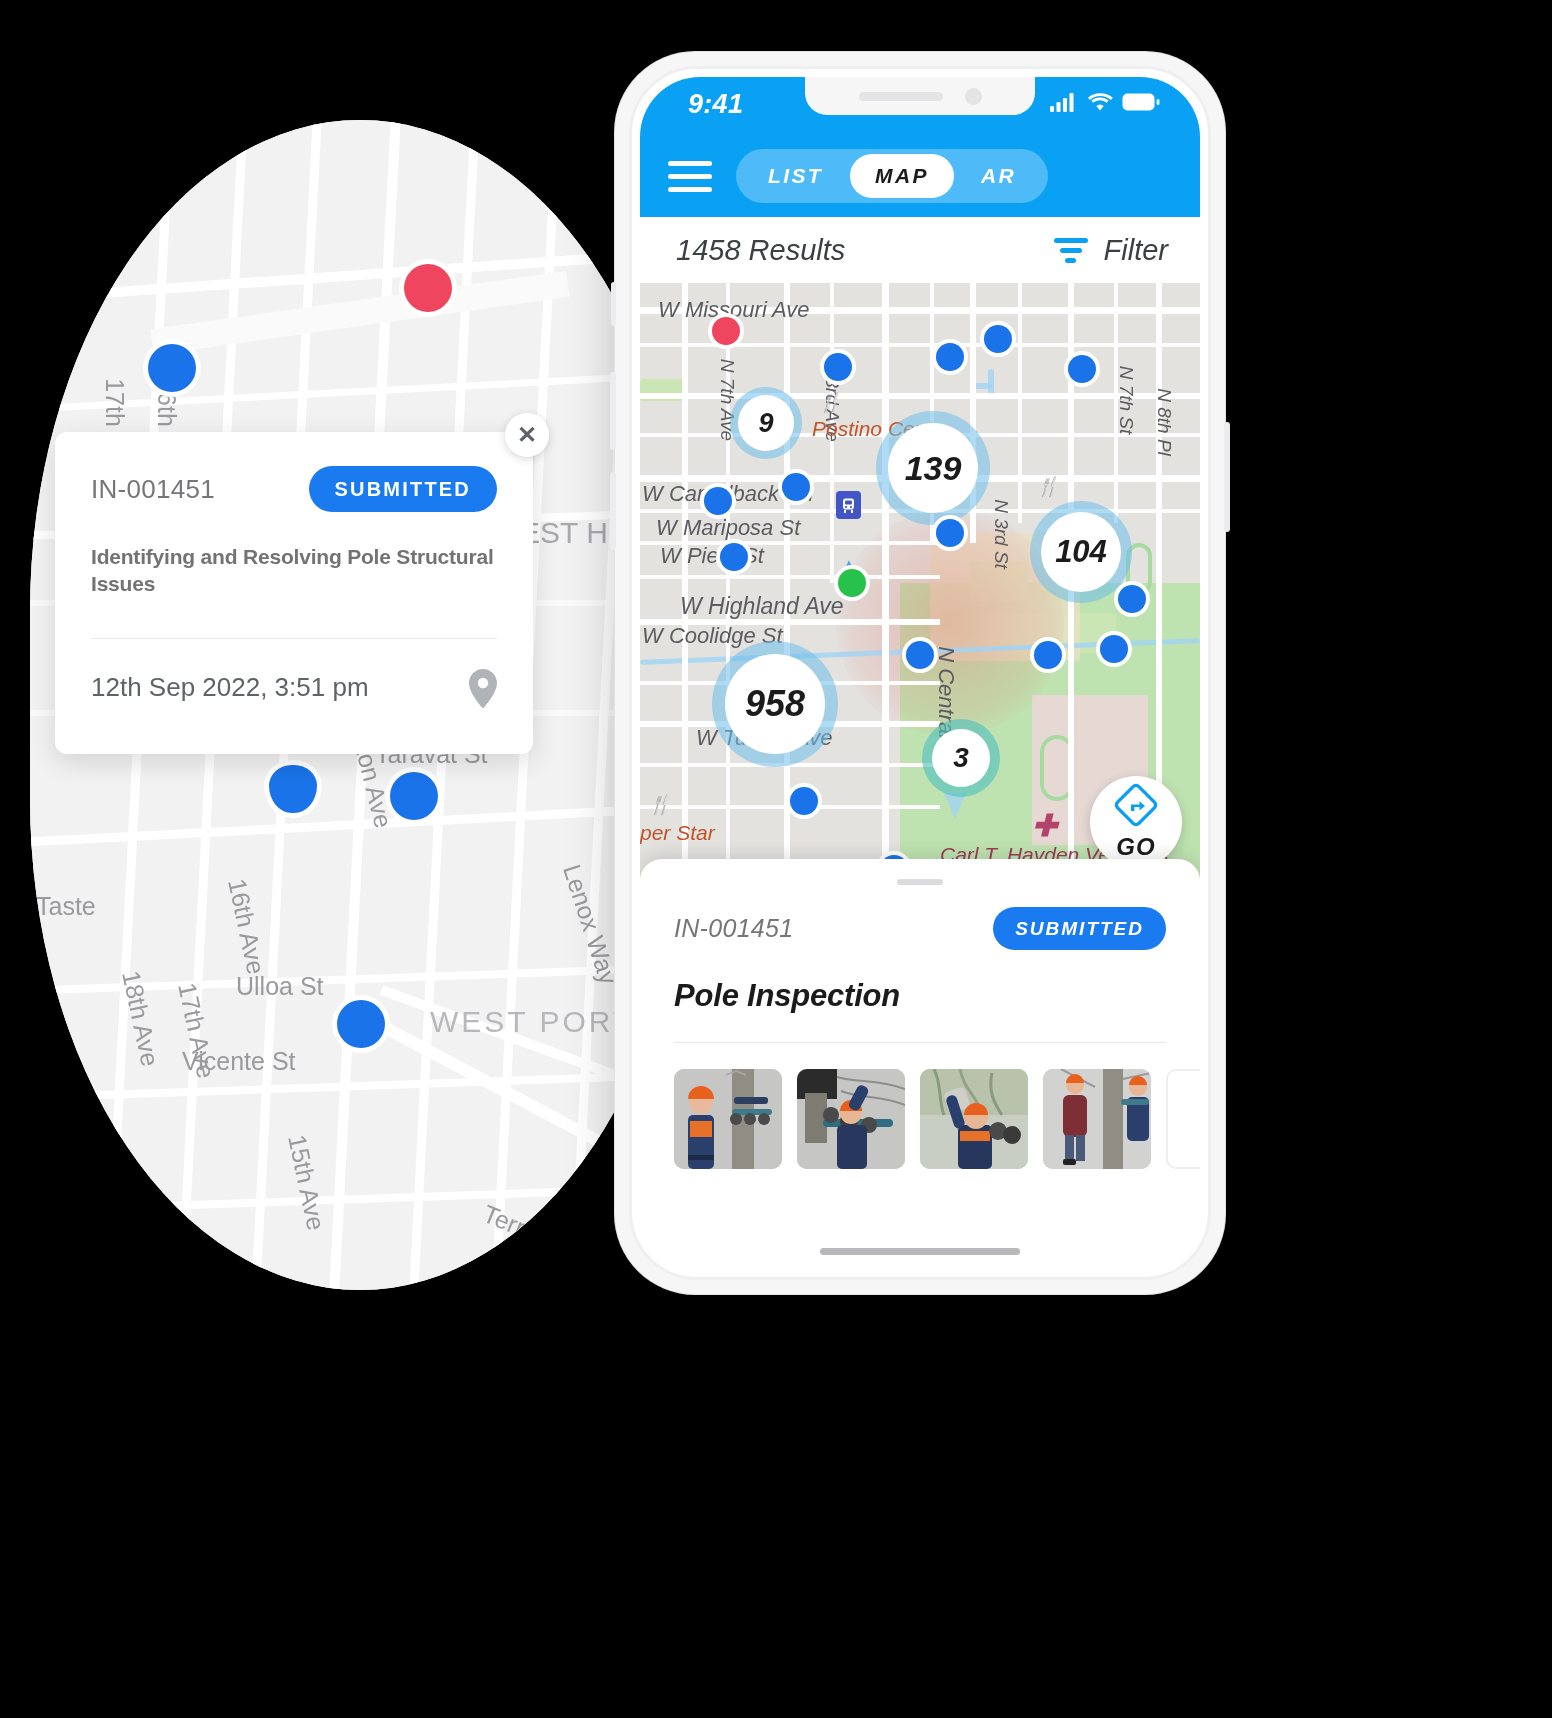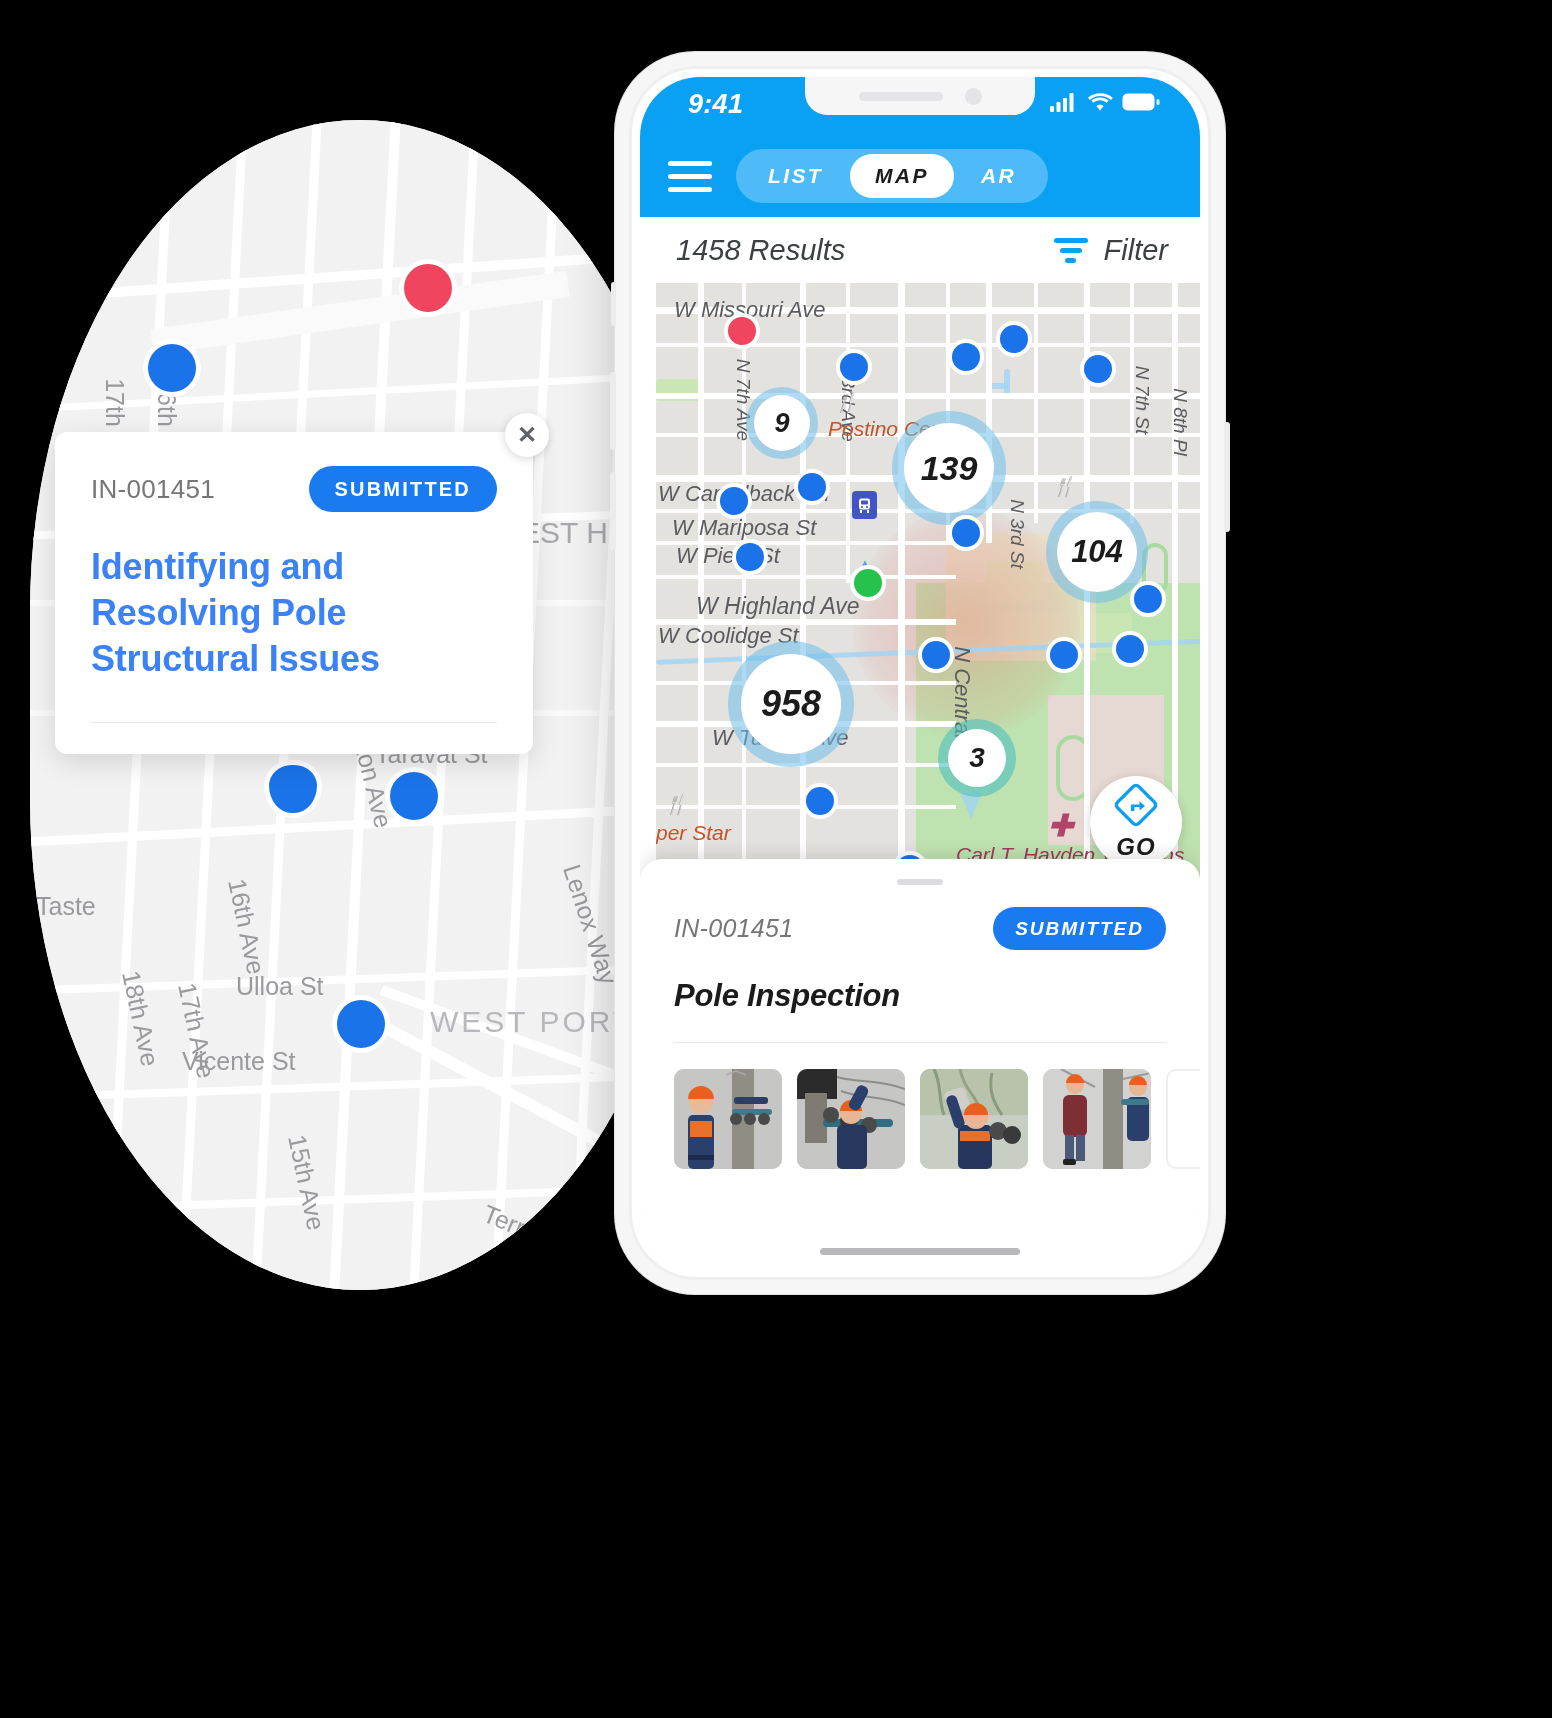--- a/index.html
+++ b/index.html
@@ -72,22 +72,22 @@
   .badge {
     background: #1a7bf0; color: #fff;
     font-size: 20px; font-weight: bold;
     letter-spacing: 2.2px;
     padding: 13px 26px;
     border-radius: 28px;
     line-height: 1;
   }
   .info-card-title {
     margin-top: 32px;
-    font-size: 36px; font-weight: bold;
-    color: #3b82f6; line-height: 1.28;
+    font-size: 21px; font-weight: bold;
+    color: #737373; line-height: 1.28;
     letter-spacing: -0.2px;
   }
   .info-divider {
     margin-top: 40px;
     height: 1px; background: #e8e9ec;
   }
   .info-card-bottom {
     margin-top: 30px;
     display: flex; align-items: center; justify-content: space-between;
   }
@@ -197,21 +197,20 @@
   .filter-icon i:nth-child(1) { width: 34px; }
   .filter-icon i:nth-child(2) { width: 22px; }
   .filter-icon i:nth-child(3) { width: 11px; }
 
   
   .phonemap {
     position: relative;
     height: 595px;
     background: #e8e7e4;
     overflow: hidden;
-    margin-left: 16px;
   }
   .pm-block { position: absolute; background: #e3e2df; }
   .pm-road { position: absolute; background: #ffffff; }
   .pm-road.thin { background: #fdfdfd; }
   .pm-green { position: absolute; background: #c9e6b4; border-radius: 4px; }
   .pm-park { position: absolute; background: #b9e3a8; }
   .pm-pink { position: absolute; background: #f0d6dd; }
   .pm-tan { position: absolute; background: #eadfc4; }
   .pm-water { position: absolute; background: #9fd3f5; }
   .pm-label {
@@ -367,20 +366,28 @@
   <div class="lm-pin" style="left:390px;top:772px"></div>
   <div class="lm-pin" style="left:337px;top:1000px"></div>
 
   <div class="info-card">
     <div class="info-card-top">
       <div class="info-card-id">IN-001451</div>
       <div class="badge">SUBMITTED</div>
     </div>
     <div class="info-card-title">Identifying and Resolving Pole Structural Issues</div>
     <div class="info-divider"></div>
+    <div class="info-card-bottom">
+      <div class="info-date">12th Sep 2022, 3:51 pm</div>
+      <span class="pin-icon">
+        <svg viewBox="0 0 24 34">
+            <path d="M12 0C5.4 0 0 5.4 0 12c0 9 12 22 12 22s12-13 12-22c0-6.6-5.4-12-12-12zm0 16.5A4.5 4.5 0 1 1 12 7.5a4.5 4.5 0 0 1 0 9z" fill="#b0b3b8"></path>
+          </svg>
+      </span>
+    </div>
   </div>
   <div class="close-btn">✕</div>
 
   <div class="phone">
     <div class="side-btn" style="left:-4px;top:230px;width:5px;height:44px"></div>
     <div class="side-btn" style="left:-5px;top:320px;width:6px;height:78px"></div>
     <div class="side-btn" style="left:-5px;top:420px;width:6px;height:78px"></div>
     <div class="side-btn" style="right:-5px;top:370px;width:6px;height:110px"></div>
 
     <div class="phone-inner">

